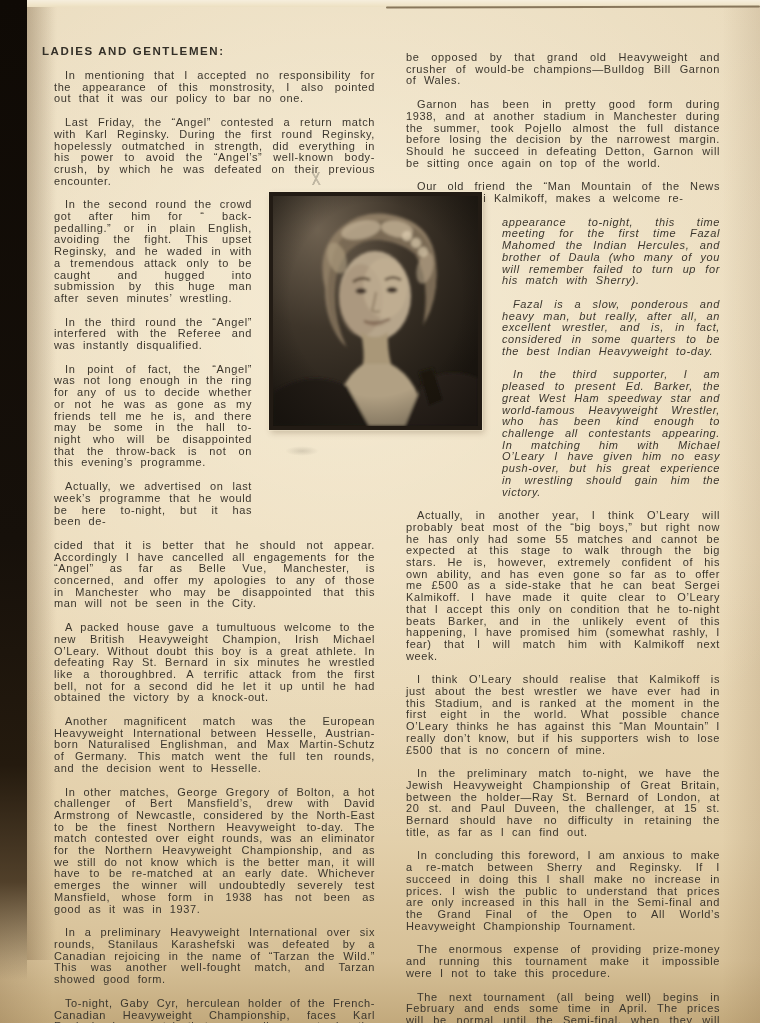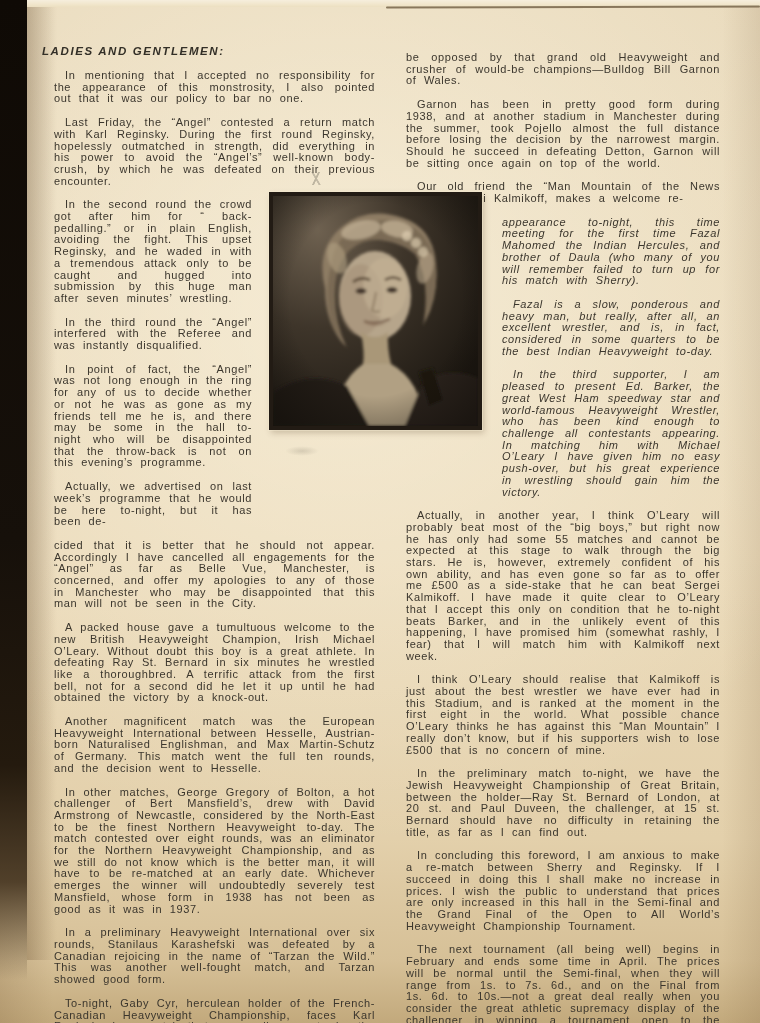--- a/index.html
+++ b/index.html
@@ -28,21 +28,21 @@
   }
   .top-line{
     position:absolute;top:6px;left:386px;right:0;height:2px;
     background:rgba(82,62,36,0.65);border-radius:2px;transform:rotate(-0.15deg);
   }
   .col{position:absolute;top:44px;}
   .col-left{left:42px;width:345px;}
   .col-right{left:394px;top:40px;width:338px;}
   .heading{
     font-size:11.5px;font-weight:700;letter-spacing:1.6px;color:#332f27;
-    margin:0 0 4px 0;line-height:14px;font-style:italic;
+    margin:0 0 4px 0;line-height:14px;
   }
   .para{
     margin:12px;font-size:11px;line-height:11.7px;text-align:justify;
     text-indent:11px;letter-spacing:0.6px;word-spacing:4px;
   }
   .para.noindent{text-indent:0;}
   .block{width:100%;}
   .block.narrow-left{width:222px;}
   .block.narrow-right{width:242px;margin-left:96px;font-style:italic;}
   .signature{
@@ -105,20 +105,21 @@
     <div class="block narrow-right">
         <p class="para noindent">appearance to-night, this time meeting for the first time Fazal Mahomed the Indian Hercules, and brother of Daula (who many of you will remember failed to turn up for his match with Sherry).</p>
         <p class="para">Fazal is a slow, ponderous and heavy man, but really, after all, an excellent wrestler, and is, in fact, considered in some quarters to be the best Indian Heavyweight to-day.</p>
         <p class="para">In the third supporter, I am pleased to present Ed. Barker, the great West Ham speedway star and world-famous Heavyweight Wrestler, who has been kind enough to challenge all contestants appearing. In matching him with Michael O’Leary I have given him no easy push-over, but his great experience in wrestling should gain him the victory.</p>
       </div>
     <div class="block">
         <p class="para">Actually, in another year, I think O’Leary will probably beat most of the “big boys,” but right now he has only had some 55 matches and cannot be expected at this stage to walk through the big stars. He is, however, extremely confident of his own ability, and has even gone so far as to offer me £500 as a side-stake that he can beat Sergei Kalmikoff. I have made it quite clear to O’Leary that I accept this only on condition that he to-night beats Barker, and in the unlikely event of this happening, I have promised him (somewhat rashly, I fear) that I will match him with Kalmikoff next week.</p>
         <p class="para">I think O’Leary should realise that Kalmikoff is just about the best wrestler we have ever had in this Stadium, and is ranked at the moment in the first eight in the world. What possible chance O’Leary thinks he has against this “Man Mountain” I really don’t know, but if his supporters wish to lose £500 that is no concern of mine.</p>
         <p class="para">In the preliminary match to-night, we have the Jewish Heavyweight Championship of Great Britain, between the holder—Ray St. Bernard of London, at 20 st. and Paul Duveen, the challenger, at 15 st. Bernard should have no difficulty in retaining the title, as far as I can find out.</p>
         <p class="para">In concluding this foreword, I am anxious to make a re-match between Sherry and Reginsky. If I succeed in doing this I shall make no increase in prices. I wish the public to understand that prices are only increased in this hall in the Semi-final and the Grand Final of the Open to All World’s Heavyweight Championship Tournament.</p>
+        <p class="para">The enormous expense of providing prize-money and running this tournament make it impossible were I not to take this procedure.</p>
         <p class="para">The next tournament (all being well) begins in February and ends some time in April. The prices will be normal until the Semi-final, when they will range from 1s. to 7s. 6d., and on the Final from 1s. 6d. to 10s.—not a great deal really when you consider the great athletic supremacy display of the challenger in winning a tournament open to the whole world.</p>
       </div>
     <div class="signature">KATHLEEN LOOK.</div>
   </div>
 
   <figure class="photo" title="black-and-white portrait of a smiling woman with waved hair">
     <svg viewBox="0 0 205 230" preserveAspectRatio="none">
       <defs>
         <radialGradient id="bgg" cx="22%" cy="15%" r="95%">
           <stop offset="0" stop-color="#6e6150"></stop>

